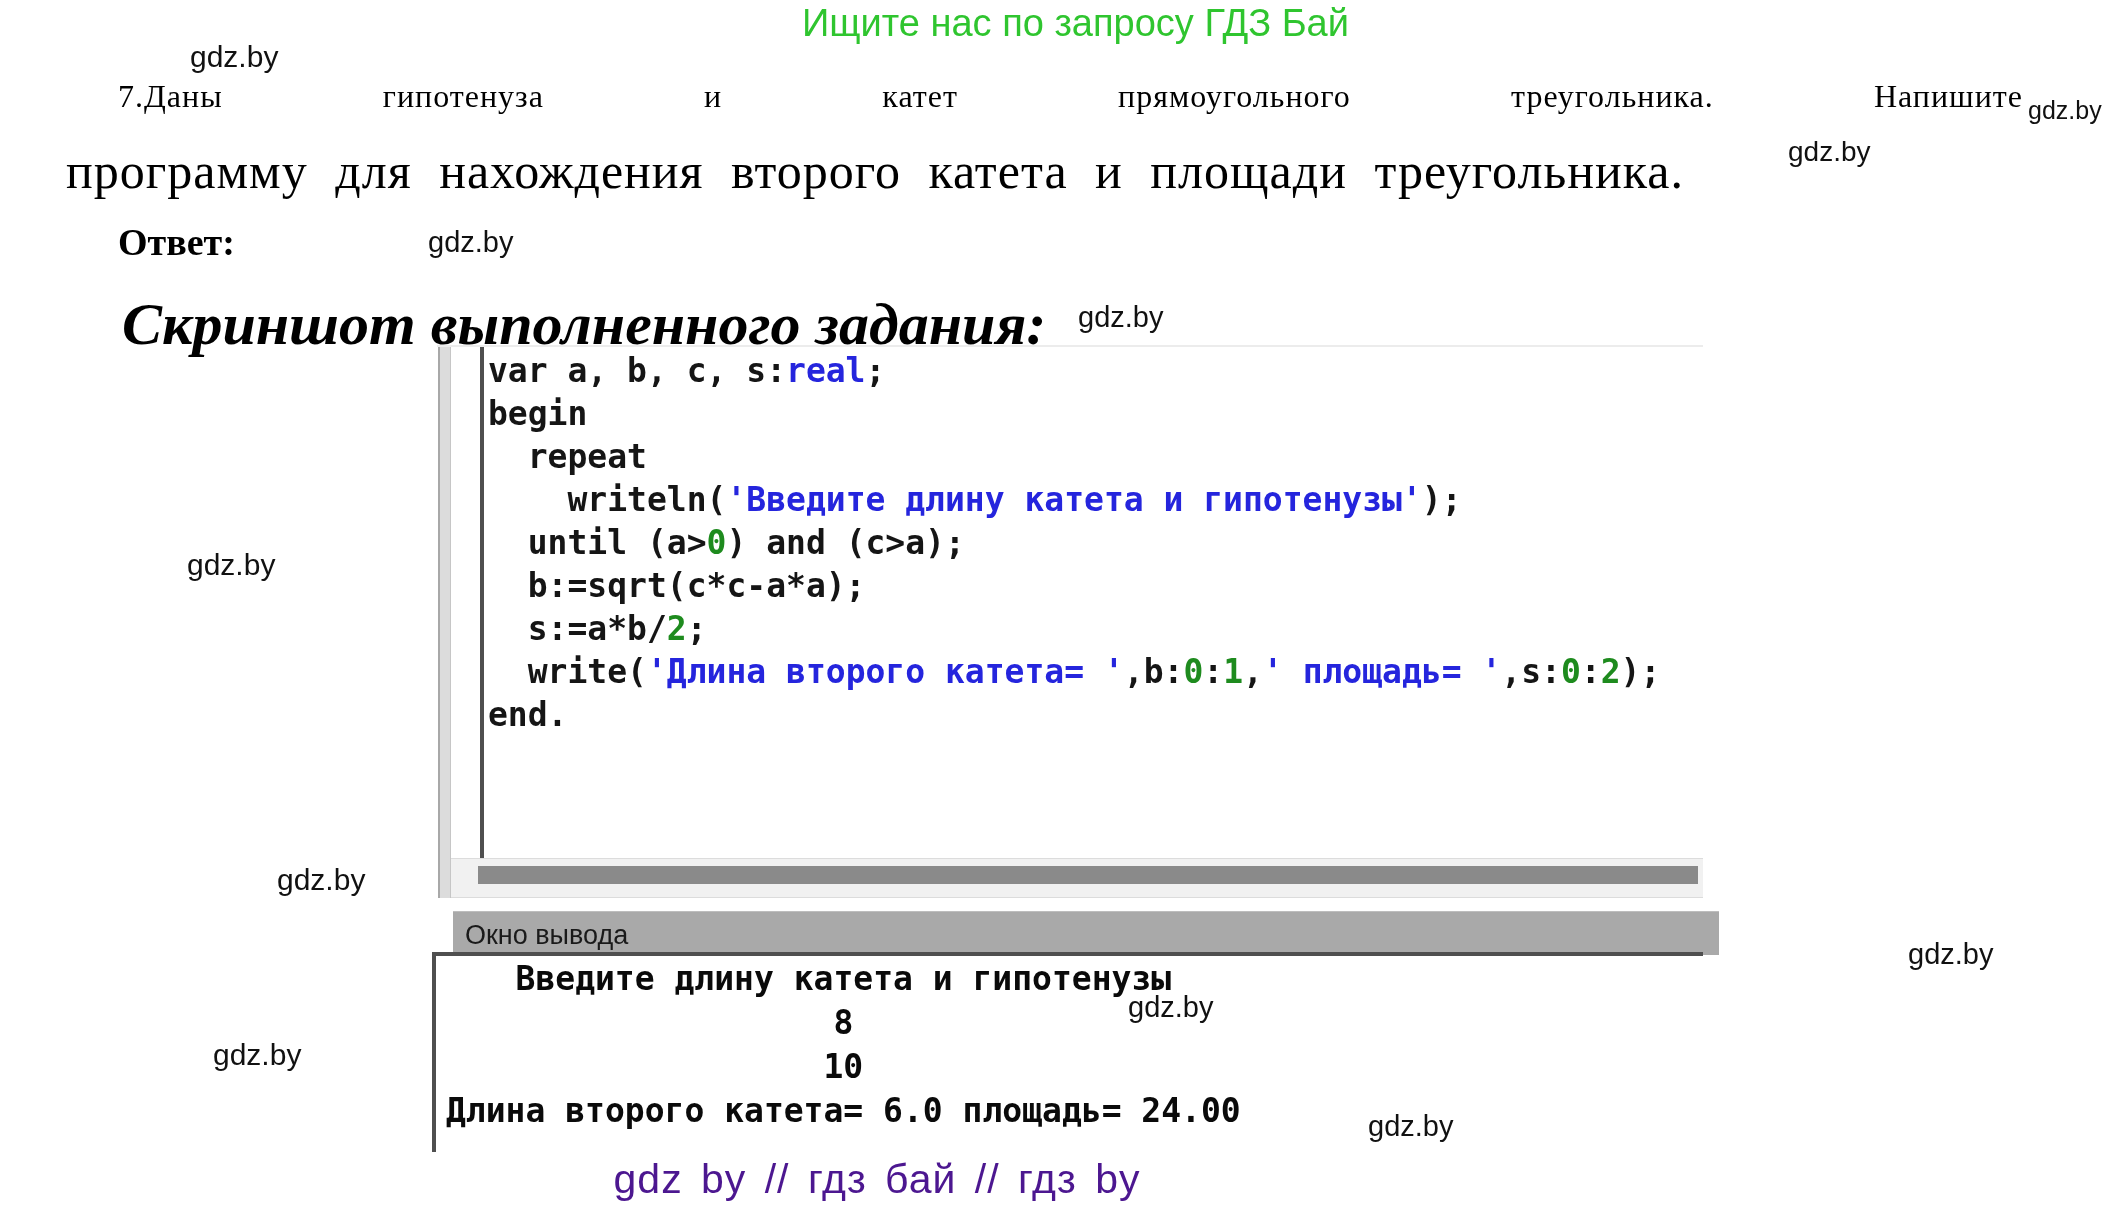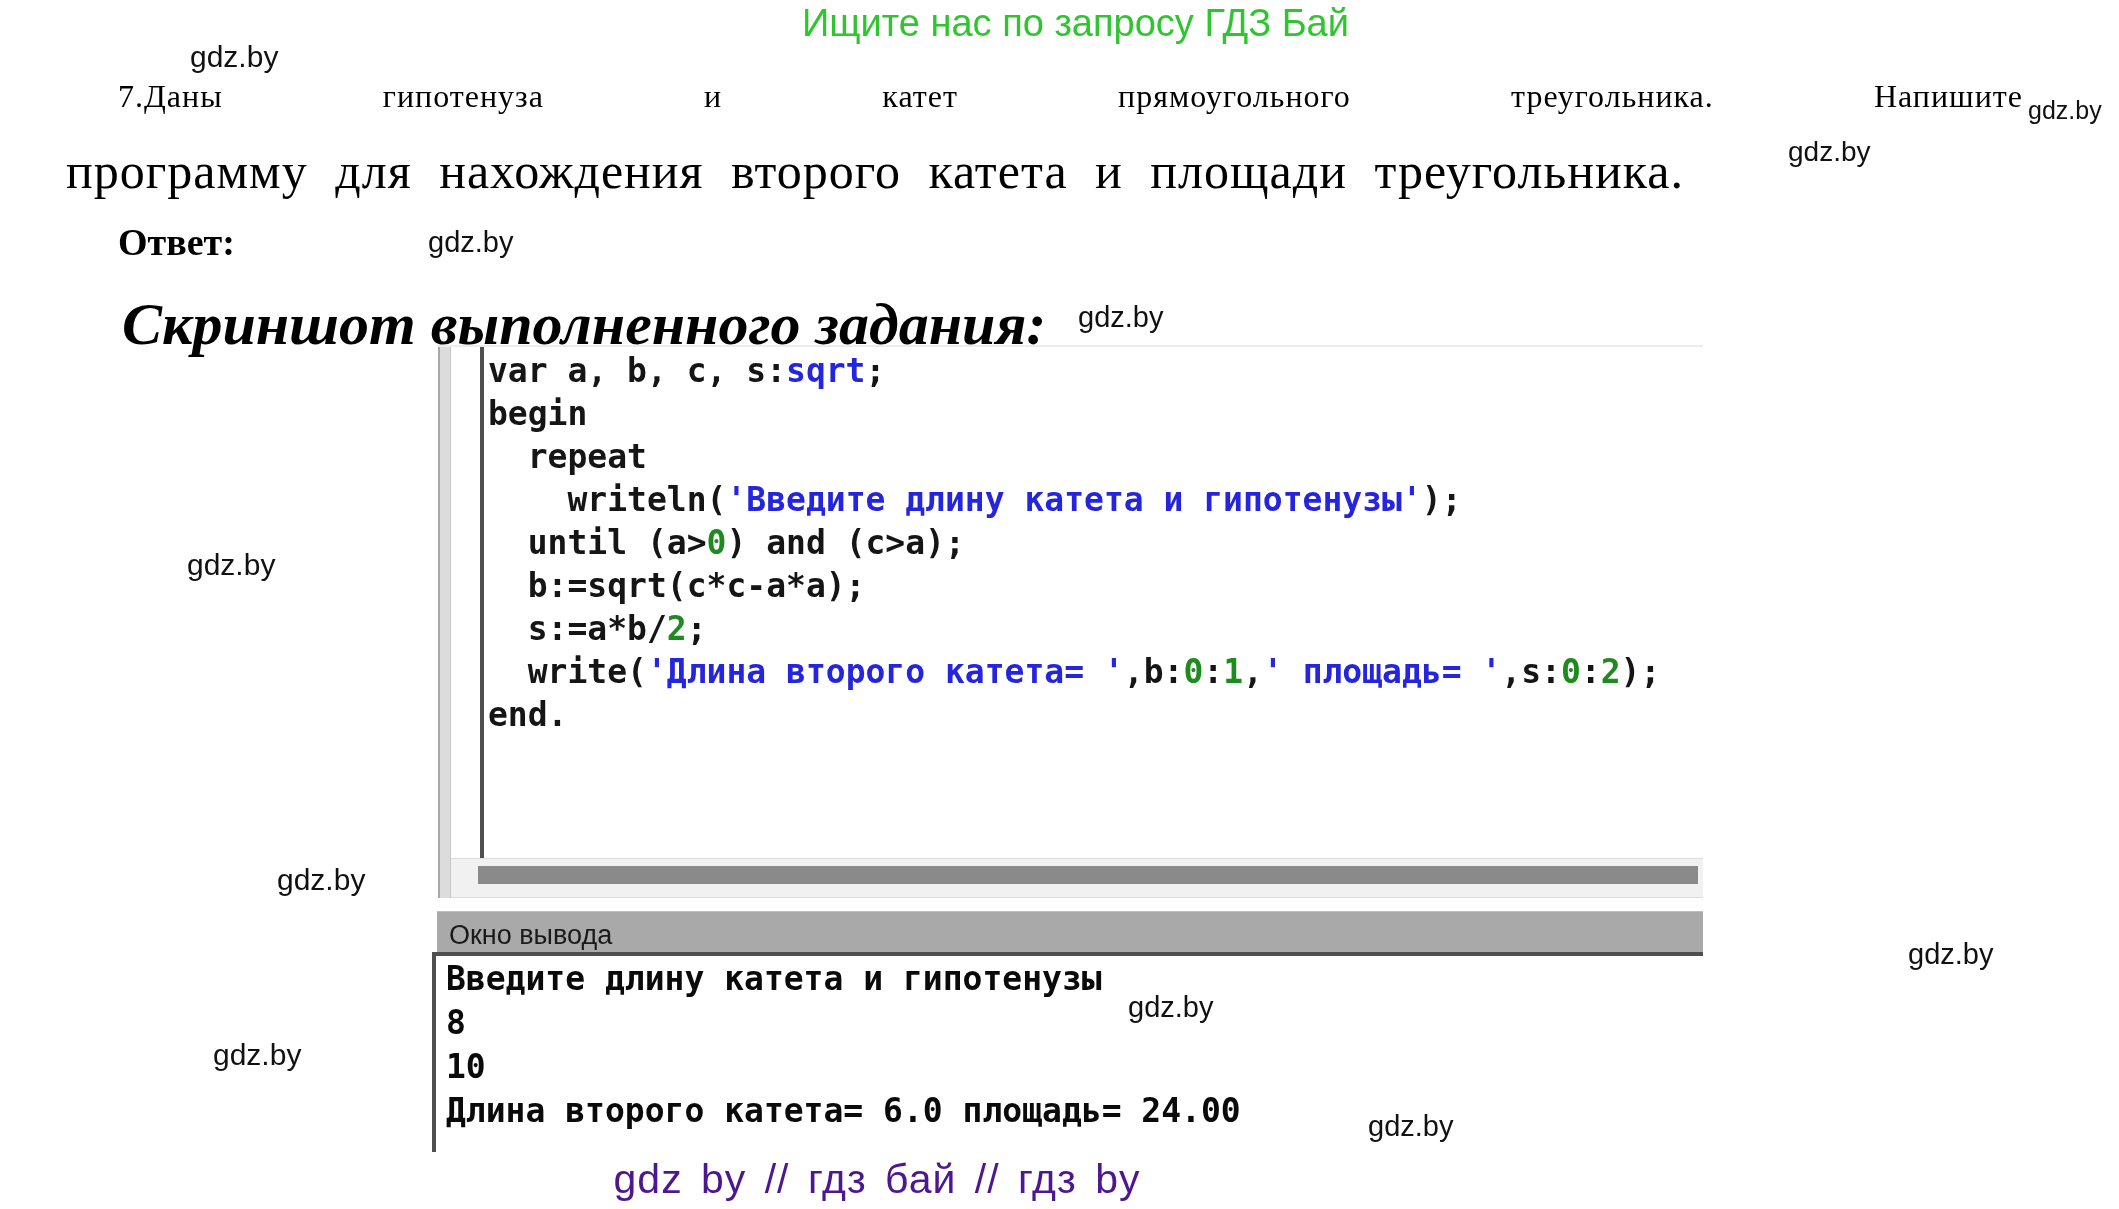--- a/index.html
+++ b/index.html
@@ -89,34 +89,35 @@
     position:absolute;left:14px;top:513px;width:1252px;height:40px;
     background:#f1f1f1;
     border-top:1px solid #dcdcdc;border-bottom:1px solid #dcdcdc;
   }
   .hscroll-thumb{
     position:absolute;left:41px;top:521px;width:1220px;height:18px;
     background:#8a8a8a;
   }
   
   .out-header{
-    position:absolute;left:0;top:566px;width:1266px;height:44px;
+    position:absolute;left:16px;top:566px;width:1266px;height:44px;
     background:var(--hdr-gray);
     border-top:1px solid #bdbdbd;
   }
   .out-header-title{
     position:absolute;left:12px;top:0;height:44px;line-height:46px;
     font-size:27px;color:#1a1a1a;
     font-family:"Liberation Sans",sans-serif;
   }
   .out-content{
     position:absolute;left:-5px;top:607px;width:1271px;height:200px;
     border-top:4px solid var(--dark-line);
     border-left:4px solid var(--dark-line);
     background:transparent;
+    text-align:center;
   }
   .output-text{
     position:absolute;left:10px;top:1px;
     font-family:"DejaVu Sans Mono",monospace;
     font-weight:bold;color:#0a0a0a;
     font-size:33px;line-height:44px;
   }
   .out-line{white-space:pre;}
   
   .footer{
@@ -152,21 +153,21 @@
 <div class="abs serif task-line1">7.Даны гипотенуза и катет прямоугольного треугольника. Напишите</div>
 <div class="abs serif task-line2">программу для нахождения второго катета и площади треугольника.</div>
 <div class="abs serif answer-label">Ответ:</div>
 <div class="abs serif shot-label">Скриншот выполненного задания:</div>
 
 <div class="abs editor">
   <div class="code-area"></div>
   <div class="gutter"></div>
   <div class="vline"></div>
   <div class="code-block">
-      <div class="code-line"><span class="tok-p">var a, b, c, s:</span><span class="tok-b">sqrt</span><span class="tok-p">;</span></div>
+      <div class="code-line"><span class="tok-p">var a, b, c, s:</span><span class="tok-b">real</span><span class="tok-p">;</span></div>
       <div class="code-line"><span class="tok-p">begin</span></div>
       <div class="code-line"><span class="tok-p">  repeat</span></div>
       <div class="code-line"><span class="tok-p">    writeln(</span><span class="tok-b">'Введите длину катета и гипотенузы'</span><span class="tok-p">);</span></div>
       <div class="code-line"><span class="tok-p">  until (a&gt;</span><span class="tok-g">0</span><span class="tok-p">) and (c&gt;a);</span></div>
       <div class="code-line"><span class="tok-p">  b:=sqrt(c*c-a*a);</span></div>
       <div class="code-line"><span class="tok-p">  s:=a*b/</span><span class="tok-g">2</span><span class="tok-p">;</span></div>
       <div class="code-line"><span class="tok-p">  write(</span><span class="tok-b">'Длина второго катета= '</span><span class="tok-p">,b:</span><span class="tok-g">0</span><span class="tok-p">:</span><span class="tok-g">1</span><span class="tok-p">,</span><span class="tok-b">' площадь= '</span><span class="tok-p">,s:</span><span class="tok-g">0</span><span class="tok-p">:</span><span class="tok-g">2</span><span class="tok-p">);</span></div>
       <div class="code-line"><span class="tok-p">end.</span></div>
     </div>
 

